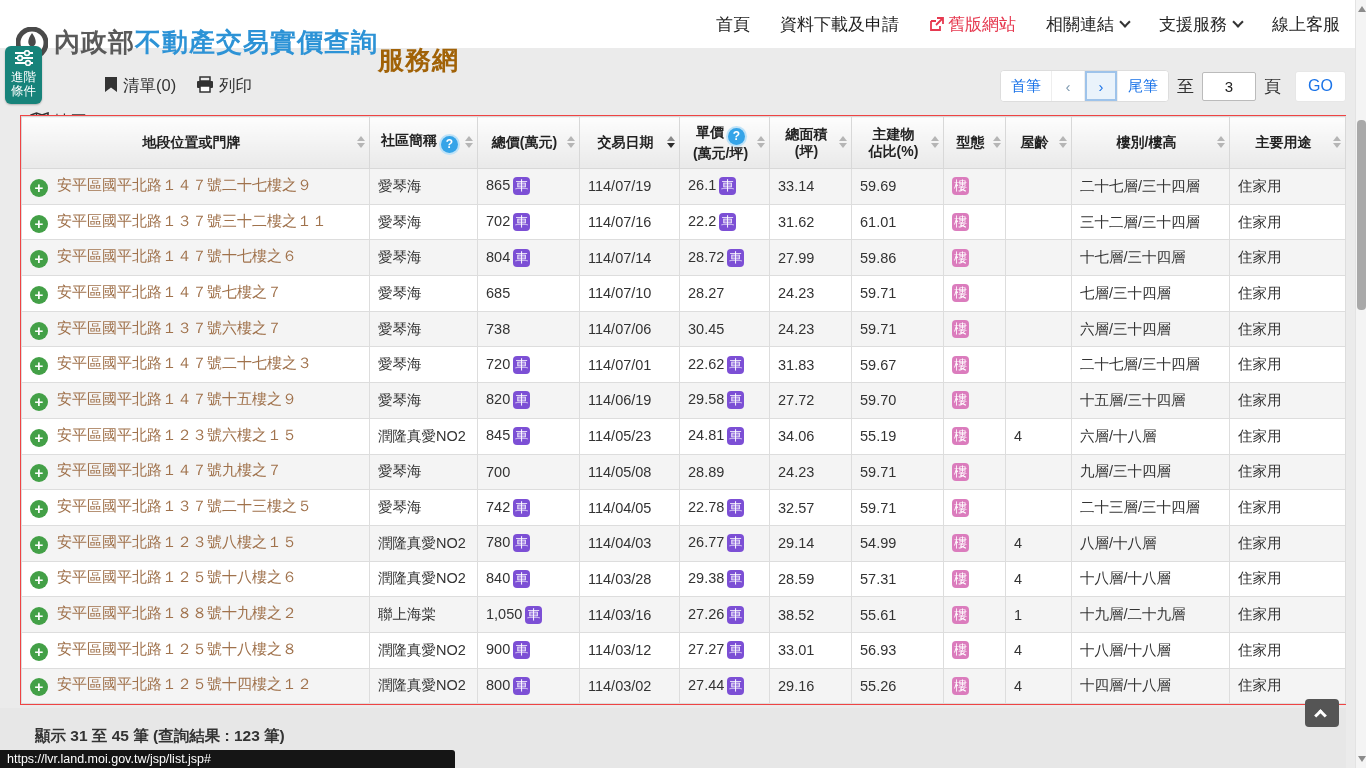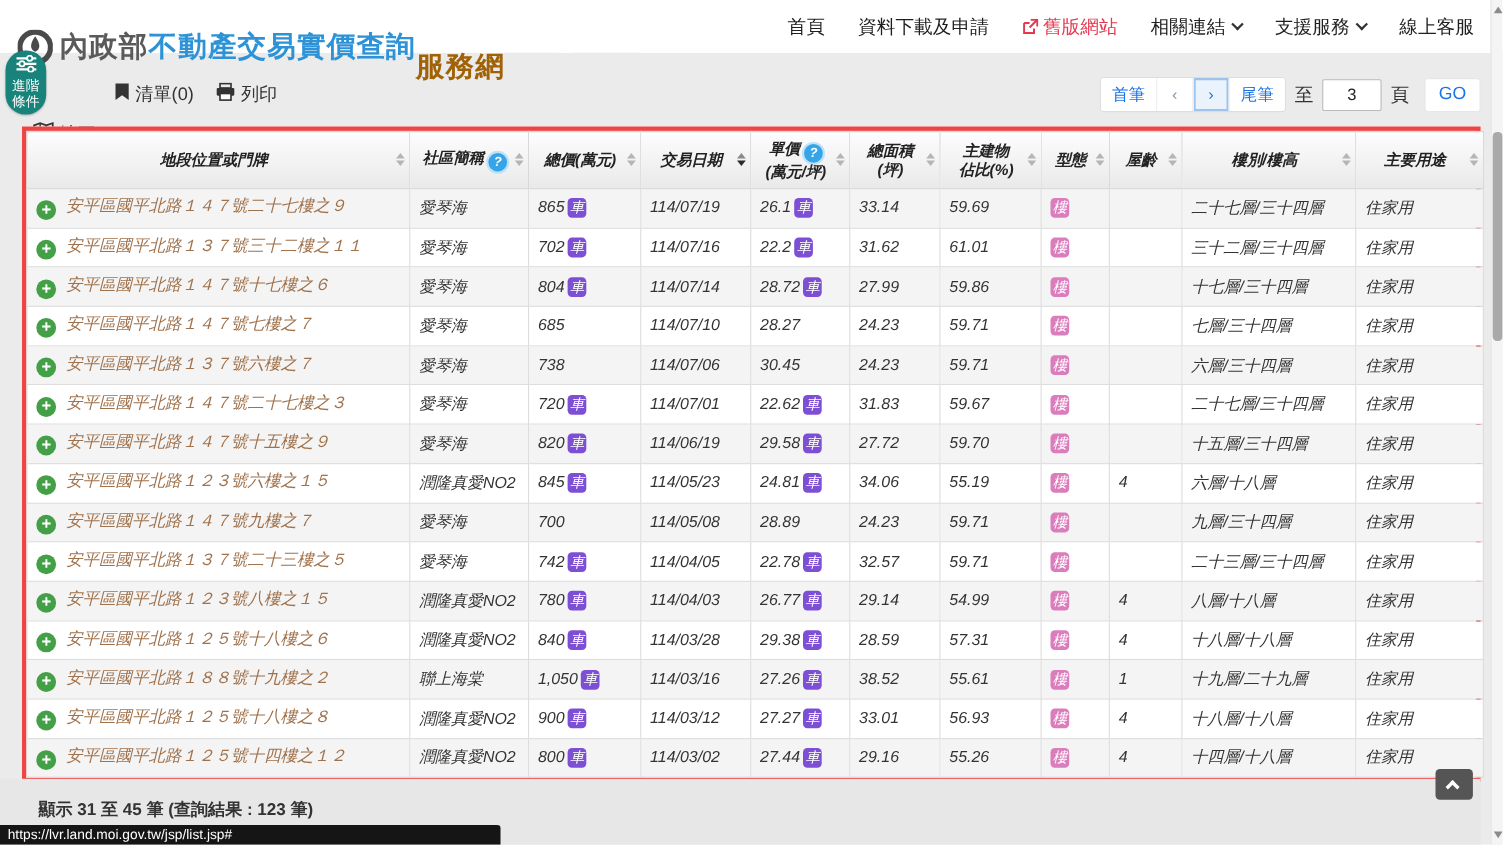--- a/index.html
+++ b/index.html
@@ -23,21 +23,21 @@
 
   
   .cut-box { position:absolute; background:#fff; border:1px solid #c9c9c9; border-radius:4px; }
   .cut-teal { position:absolute; background:#17837a; border-radius:4px; }
 
   
   #main { position:absolute; left:0; top:48px; width:1366px; height:720px; background:#ebebeb; }
 
   
   #adv-tab { position:absolute; left:5px; top:-2px; width:37px; height:58px; background:#17837a;
-    border-radius:18px; color:#fff; text-align:center; z-index:6; cursor:pointer; box-shadow:0 1px 2px rgba(0,0,0,.25); }
+    border-radius:6px; color:#fff; text-align:center; z-index:6; cursor:pointer; box-shadow:0 1px 2px rgba(0,0,0,.25); }
   #adv-tab svg { margin-top:4px; }
   #adv-tab .t { font-size:12.5px; line-height:14px; }
 
   
   #toolbar { position:absolute; left:0; top:0; width:1366px; height:62px; }
   .tool-item { position:absolute; top:27px; display:flex; align-items:center; gap:5px;
     font-size:16.5px; color:#333; cursor:pointer; }
 
   
   #pager { position:absolute; left:1000px; top:22px; height:32px; display:flex; align-items:center; }
@@ -48,21 +48,21 @@
   .pg-btn:first-child { border-left:none; }
   .pg-btn.arrow { color:#7f9ab0; padding:0 12px; font-size:15px; }
   .pg-btn.arrow.active { color:#1a73e8; background:#eaf3fb; box-shadow:inset 0 0 0 2px #9ec3ea; }
   .pg-label { font-size:17px; color:#333; margin:0 8px; }
   #page-input { width:54px; height:29px; border:1px solid #bbb; border-radius:2px; text-align:center;
     font-size:15px; color:#222; background:#fff; font-family:inherit; }
   #go-btn { height:31px; padding:0 12px; margin-left:6px; background:#fff; border:1px solid #e7e7e7;
     border-radius:3px; color:#1a73e8; font-size:16px; cursor:pointer; font-family:inherit; }
 
   
-  #table-wrap { position:absolute; left:20px; top:67px; width:1326px; background:#fff; border:4px solid #ef4444;font-style:italic; }
+  #table-wrap { position:absolute; left:20px; top:67px; width:1326px; background:#fff; border:1px solid #ef4444; }
   table { border-collapse:collapse; table-layout:fixed; width:1324px; font-size:14.5px; color:#333; }
   thead th { height:52px; background:linear-gradient(#fdfdfd,#e9e9e9); border:1px solid #d8d8d8;
     font-size:14px; font-weight:bold; color:#222; text-align:center; position:relative; padding:2px 14px 2px 6px;
     cursor:pointer; }
   .thl { line-height:17px; }
   .sort { position:absolute; right:4px; top:50%; margin-top:-7px; display:inline-flex; flex-direction:column;
     align-items:center; gap:2px; }
   .sort i { display:block; width:0; height:0; border-left:4.5px solid transparent; border-right:4.5px solid transparent; }
   .sort .up { border-bottom:5px solid #b5b5b5; }
   .sort .dn { border-top:5px solid #b5b5b5; }

